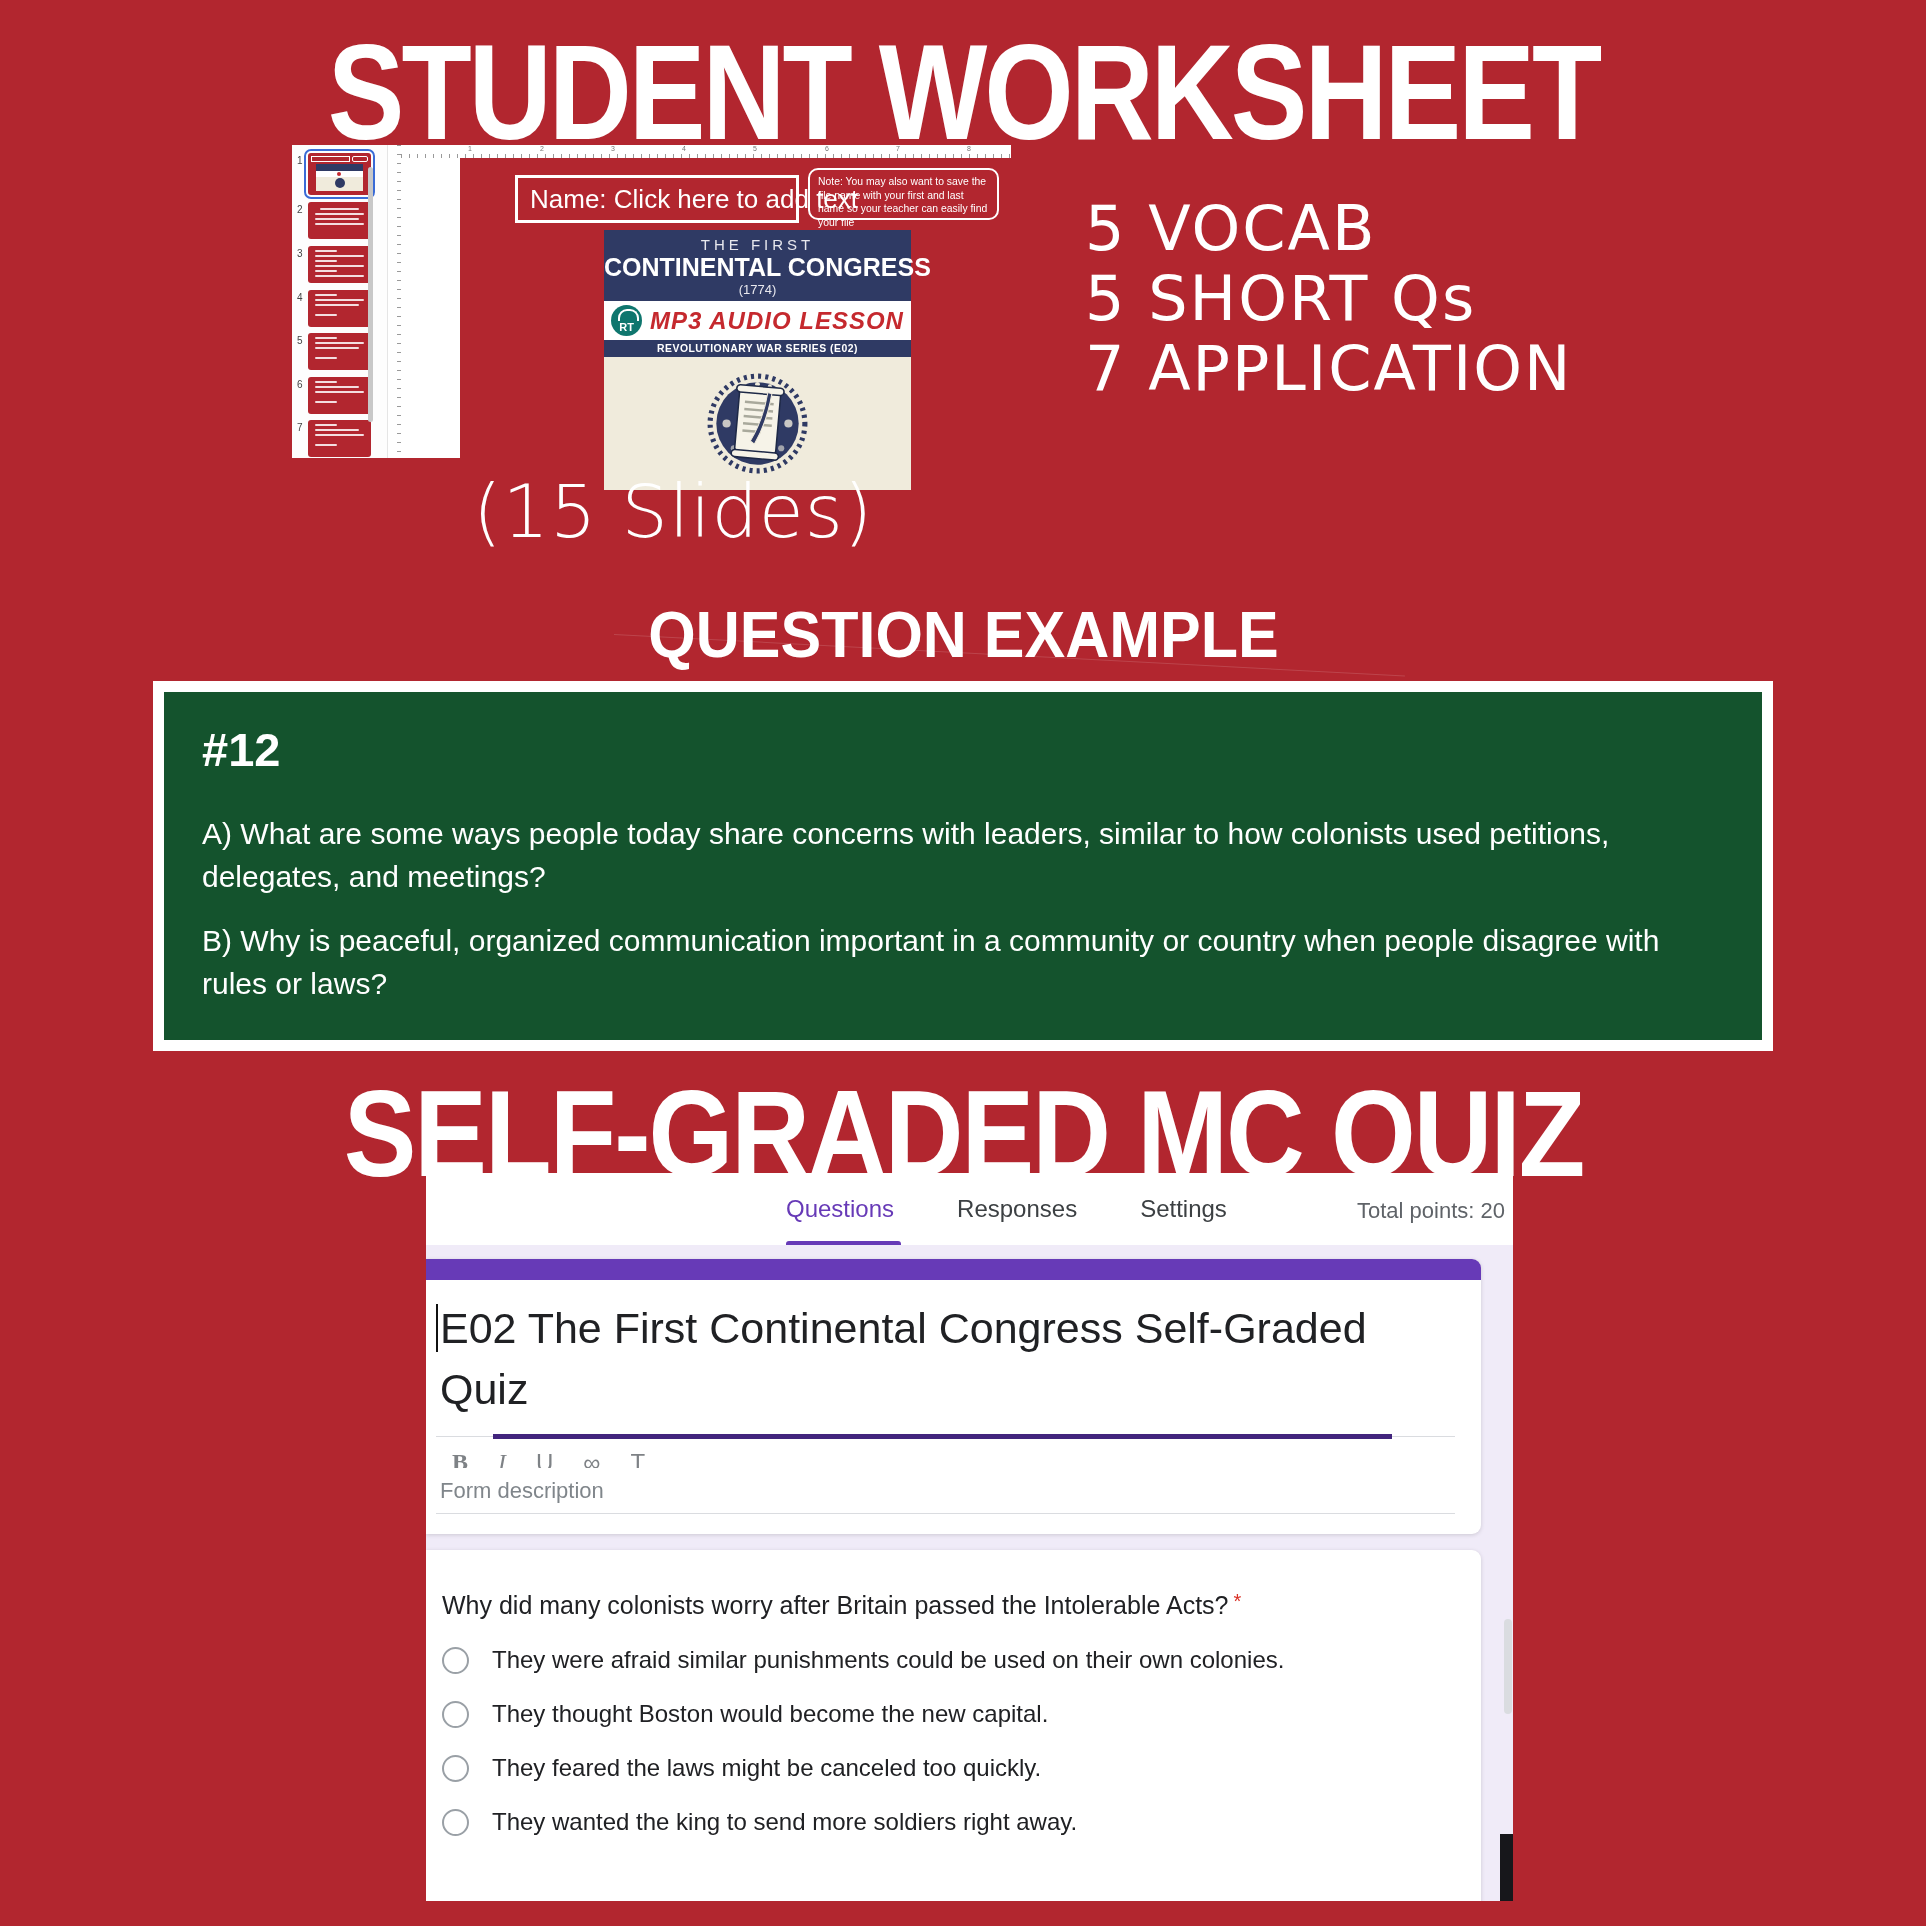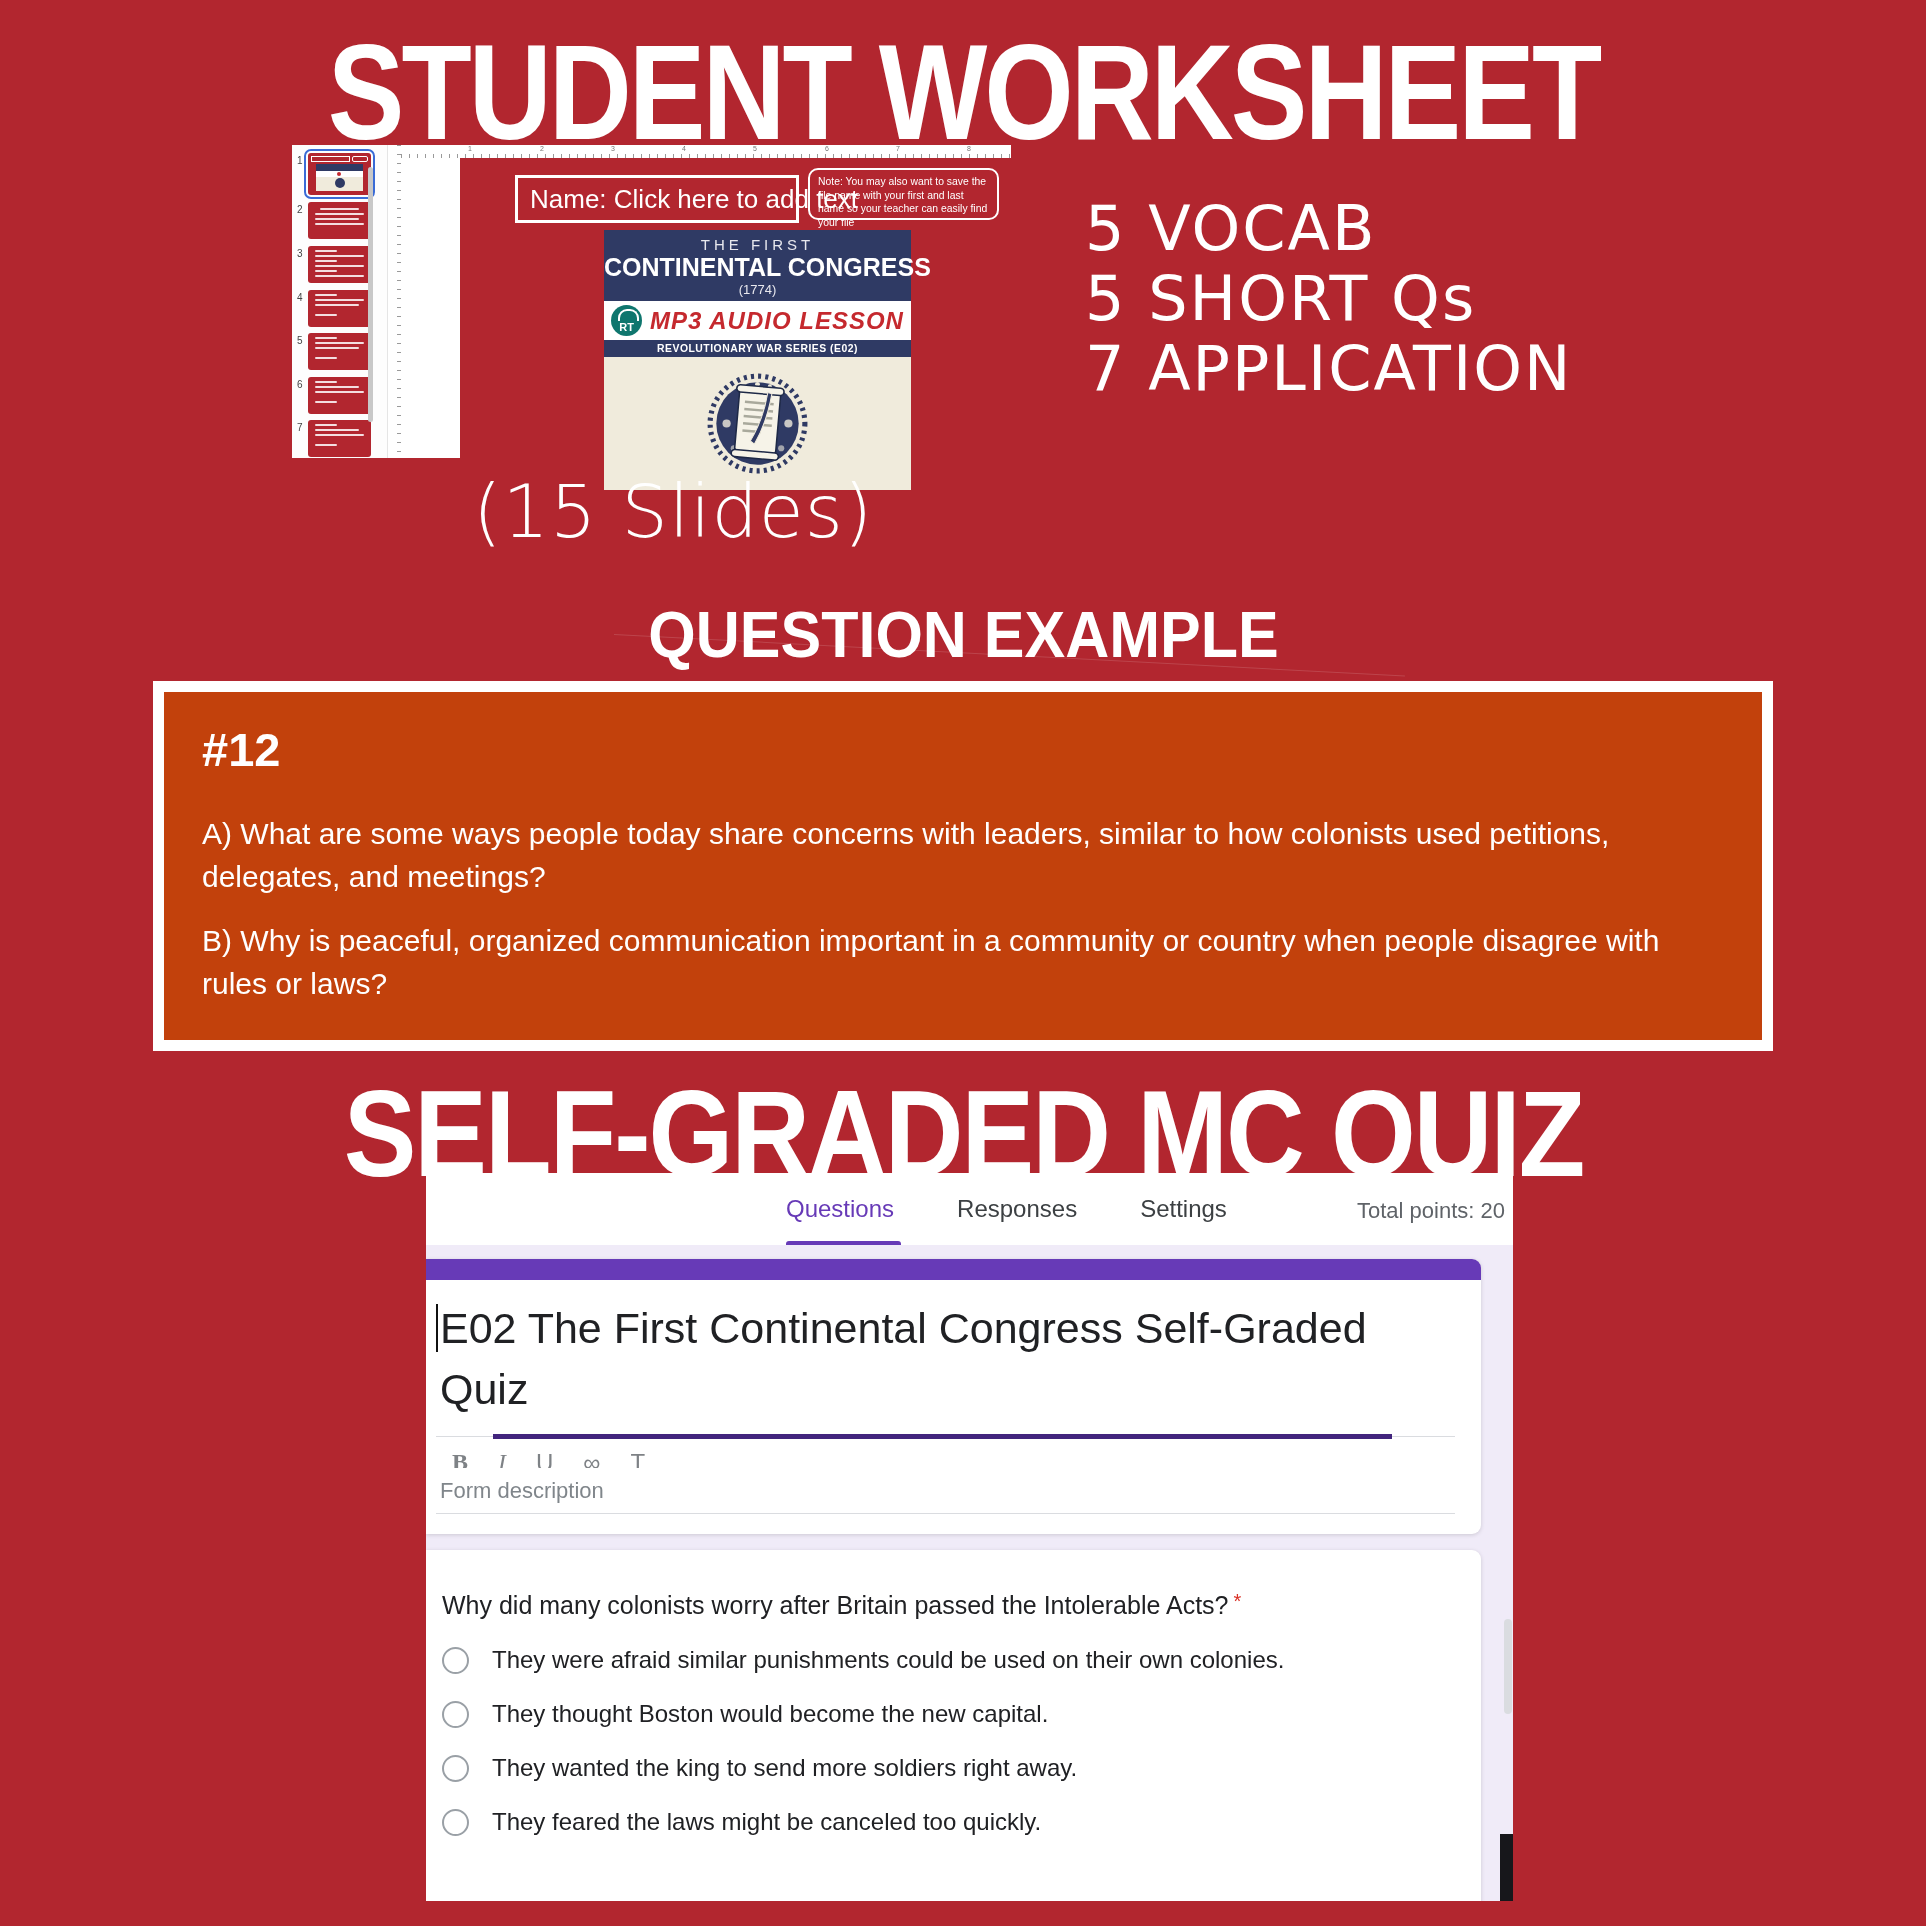--- a/index.html
+++ b/index.html
@@ -93,21 +93,21 @@
   }
   .rt-logo::before { content:""; position:absolute; top:4px; left:7px; width:17px; height:10px;
     border:2.5px solid #fff; border-bottom:none; border-radius:9px 9px 0 0; }
   .audio-label { color:#c5292e; font-size:24px; font-weight:800; font-style:italic; letter-spacing:1px; white-space:nowrap; }
   .band-navy2 { background:#2f3a64; text-align:center; font-size:10.4px; font-weight:700; letter-spacing:0.5px; padding:3px 0; color:#fff; }
   .card-body { flex:1; background:#f0ebdc; display:flex; align-items:center; justify-content:center; }
 
   
   .q-box {
     position:absolute; left:153px; top:681px; width:1620px; height:370px;
-    border:11px solid #fff; background:#c2410c; padding:24px 38px;
+    border:11px solid #fff; background:#14532d; padding:24px 38px;
   }
   .q-num { font-size:47px; font-weight:800; margin-top:6px; }
   .q-part { font-size:30px; line-height:1.42; max-width:1530px; }
   .q-part.a { margin-top:36px; }
   .q-part.b { margin-top:22px; }
 
   
   .forms { position:absolute; left:426px; top:1173px; width:1087px; height:728px; background:#f0ebf8; color:#202124; }
   .f-header { position:absolute; left:0; top:0; width:100%; height:72px; background:#fff; }
   .tabs { position:absolute; left:360px; top:0; height:100%; display:flex; gap:63px; align-items:center; }
@@ -337,25 +337,25 @@
       <div class="option">
         <div class="radio"></div>
         <div class="opt-label">They were afraid similar punishments could be used on their own colonies.</div>
       </div>
       <div class="option">
         <div class="radio"></div>
         <div class="opt-label">They thought Boston would become the new capital.</div>
       </div>
       <div class="option">
         <div class="radio"></div>
-        <div class="opt-label">They wanted the king to send more soldiers right away.</div>
+        <div class="opt-label">They feared the laws might be canceled too quickly.</div>
       </div>
       <div class="option">
         <div class="radio"></div>
-        <div class="opt-label">They feared the laws might be canceled too quickly.</div>
+        <div class="opt-label">They wanted the king to send more soldiers right away.</div>
       </div>
     </div>
 
     <div class="f-scroll-thumb"></div>
     <div class="f-scroll-dark"></div>
   </div>
 </div>
 
 
 </body></html>

